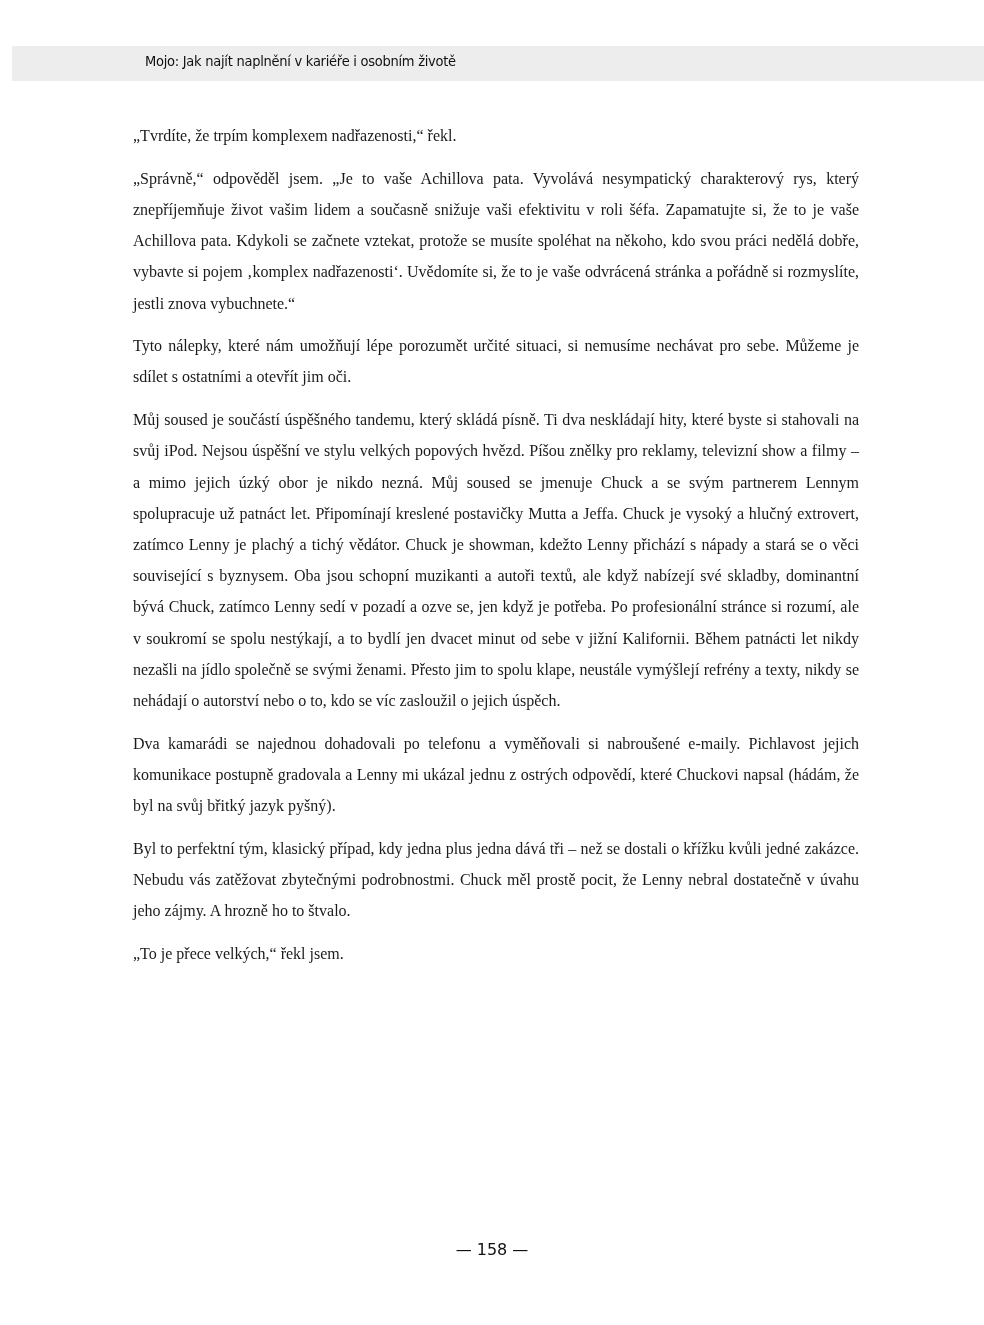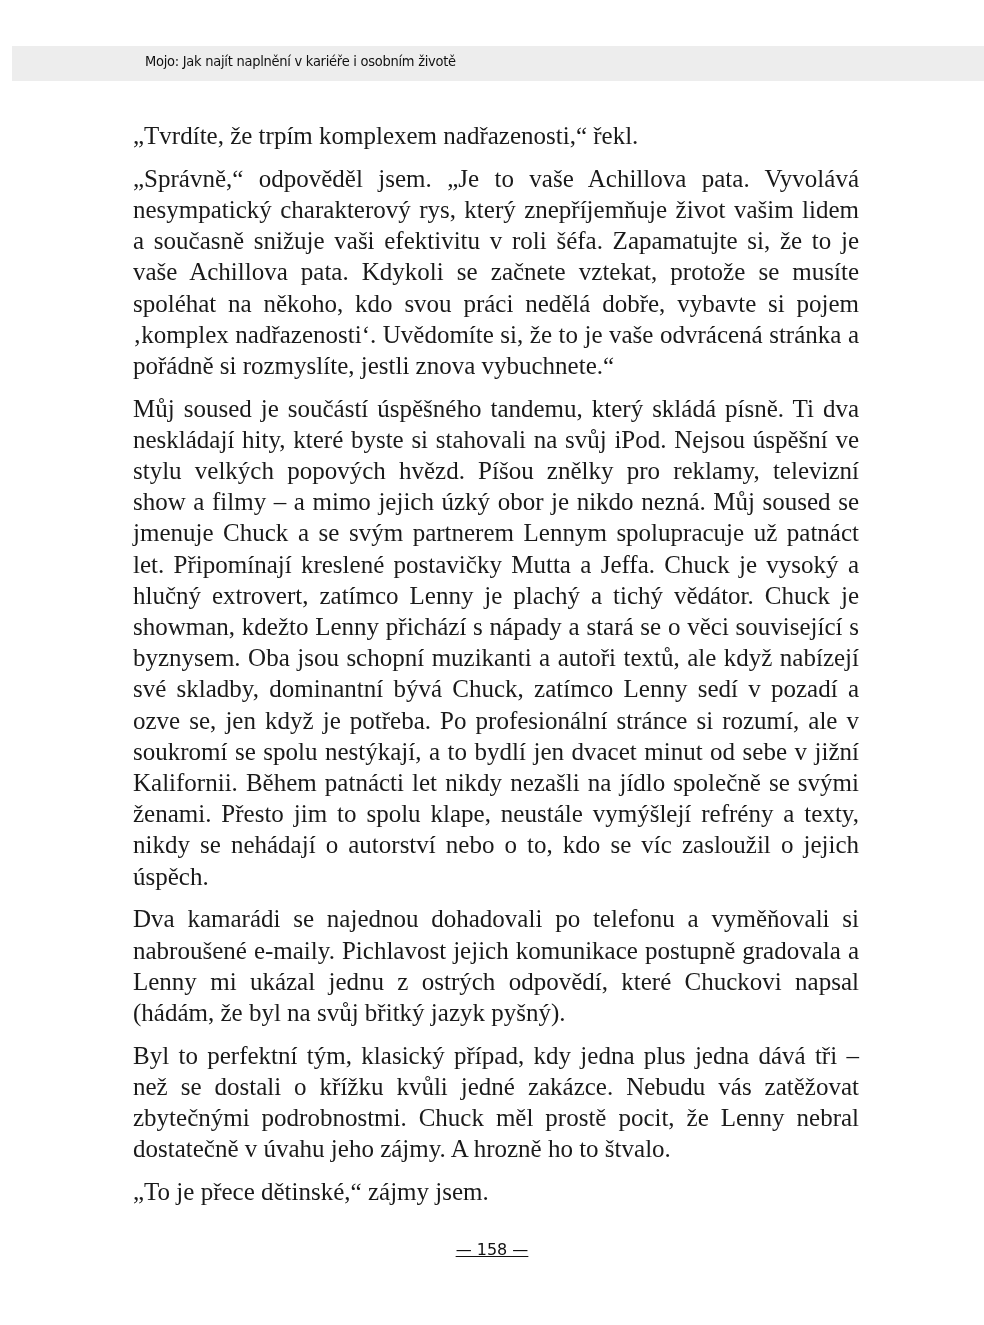--- a/index.html
+++ b/index.html
@@ -33,49 +33,49 @@
       white-space: nowrap;
       transform: scaleX(0.9);
       transform-origin: left center;
     }
     .body-text {
       position: absolute;
       left: 133px;
       top: 120px;
       width: 726px;
       font-family: "Liberation Serif", serif;
-      font-size: 25px;
+      font-size: 16px;
       line-height: 31.2px;
       text-align: justify;
       hyphens: manual;
     }
     .body-text p {
       margin: 0 0 11.5px 0;
     }
     .folio {
       position: absolute;
       left: 0;
       width: 984px;
       top: 1240px;
       text-align: center;
       font-family: "DejaVu Sans", sans-serif;
       font-size: 16px;
       color: #111;
-      text-decoration: underline;
     }
   </style>
 </head>
 <body>
 
 <div class="running-header">
   <span class="running-header-text">Mojo: Jak najít naplnění v kariéře i osobním životě</span>
 </div>
 
 <div class="body-text">
   <p>„Tvrdíte, že trpím komplexem nadřazenosti,“ řekl.</p>
   <p>„Správně,“ odpověděl jsem. „Je to vaše Achillova pata. Vyvolává nesympatický charakte­rový rys, který znepříjemňuje život vašim lidem a současně snižuje vaši efektivitu v roli šéfa. Zapamatujte si, že to je vaše Achillova pata. Kdykoli se začnete vztekat, protože se musíte spoléhat na někoho, kdo svou práci nedělá dobře, vybavte si pojem ‚komplex nadřazenosti‘. Uvědomíte si, že to je vaše odvrácená stránka a pořádně si rozmyslíte, jestli znova vybuchnete.“</p>
+  <p>Tyto nálepky, které nám umožňují lépe porozumět určité situaci, si nemusíme nechávat pro sebe. Můžeme je sdílet s ostatními a otevřít jim oči.</p>
   <p>Můj soused je součástí úspěšného tandemu, který skládá písně. Ti dva neskládají hity, které byste si stahovali na svůj iPod. Nejsou úspěšní ve stylu velkých popových hvězd. Píšou znělky pro reklamy, televizní show a filmy – a mimo jejich úzký obor je nikdo nezná. Můj soused se jmenuje Chuck a se svým partnerem Lennym spolupracuje už patnáct let. Připomínají kreslené postavičky Mutta a Jeffa. Chuck je vysoký a hlučný extrovert, zatímco Lenny je plachý a tichý vědátor. Chuck je showman, kdežto Lenny přichází s nápady a stará se o věci související s byznysem. Oba jsou schopní muzikanti a autoři textů, ale když nabízejí své skladby, dominantní bývá Chuck, zatímco Lenny sedí v pozadí a ozve se, jen když je potřeba. Po profesionální stránce si rozumí, ale v soukromí se spolu nestýkají, a to bydlí jen dvacet minut od sebe v jižní Kalifornii. Během patnácti let nikdy nezašli na jídlo společně se svými ženami. Přesto jim to spolu klape, neustále vymýšlejí refrény a texty, nikdy se nehádají o autorství nebo o to, kdo se víc zasloužil o jejich úspěch.</p>
   <p>Dva kamarádi se najednou dohadovali po telefonu a vyměňovali si nabroušené e-maily. Pichlavost jejich komunikace postupně gradovala a Lenny mi ukázal jednu z ostrých odpovědí, které Chuckovi napsal (hádám, že byl na svůj břitký jazyk pyšný).</p>
   <p>Byl to perfektní tým, klasický případ, kdy jedna plus jedna dává tři – než se dostali o křížku kvůli jedné zakázce. Nebudu vás zatěžovat zbytečnými podrobnostmi. Chuck měl prostě pocit, že Lenny nebral dostatečně v úvahu jeho zájmy. A hrozně ho to štvalo.</p>
-  <p>„To je přece dětinské,“ zájmy jsem.</p>
+  <p>„To je přece velkých,“ řekl jsem.</p>
 </div>
 
 <div class="folio">— 158 —</div>
 
 </body></html>

